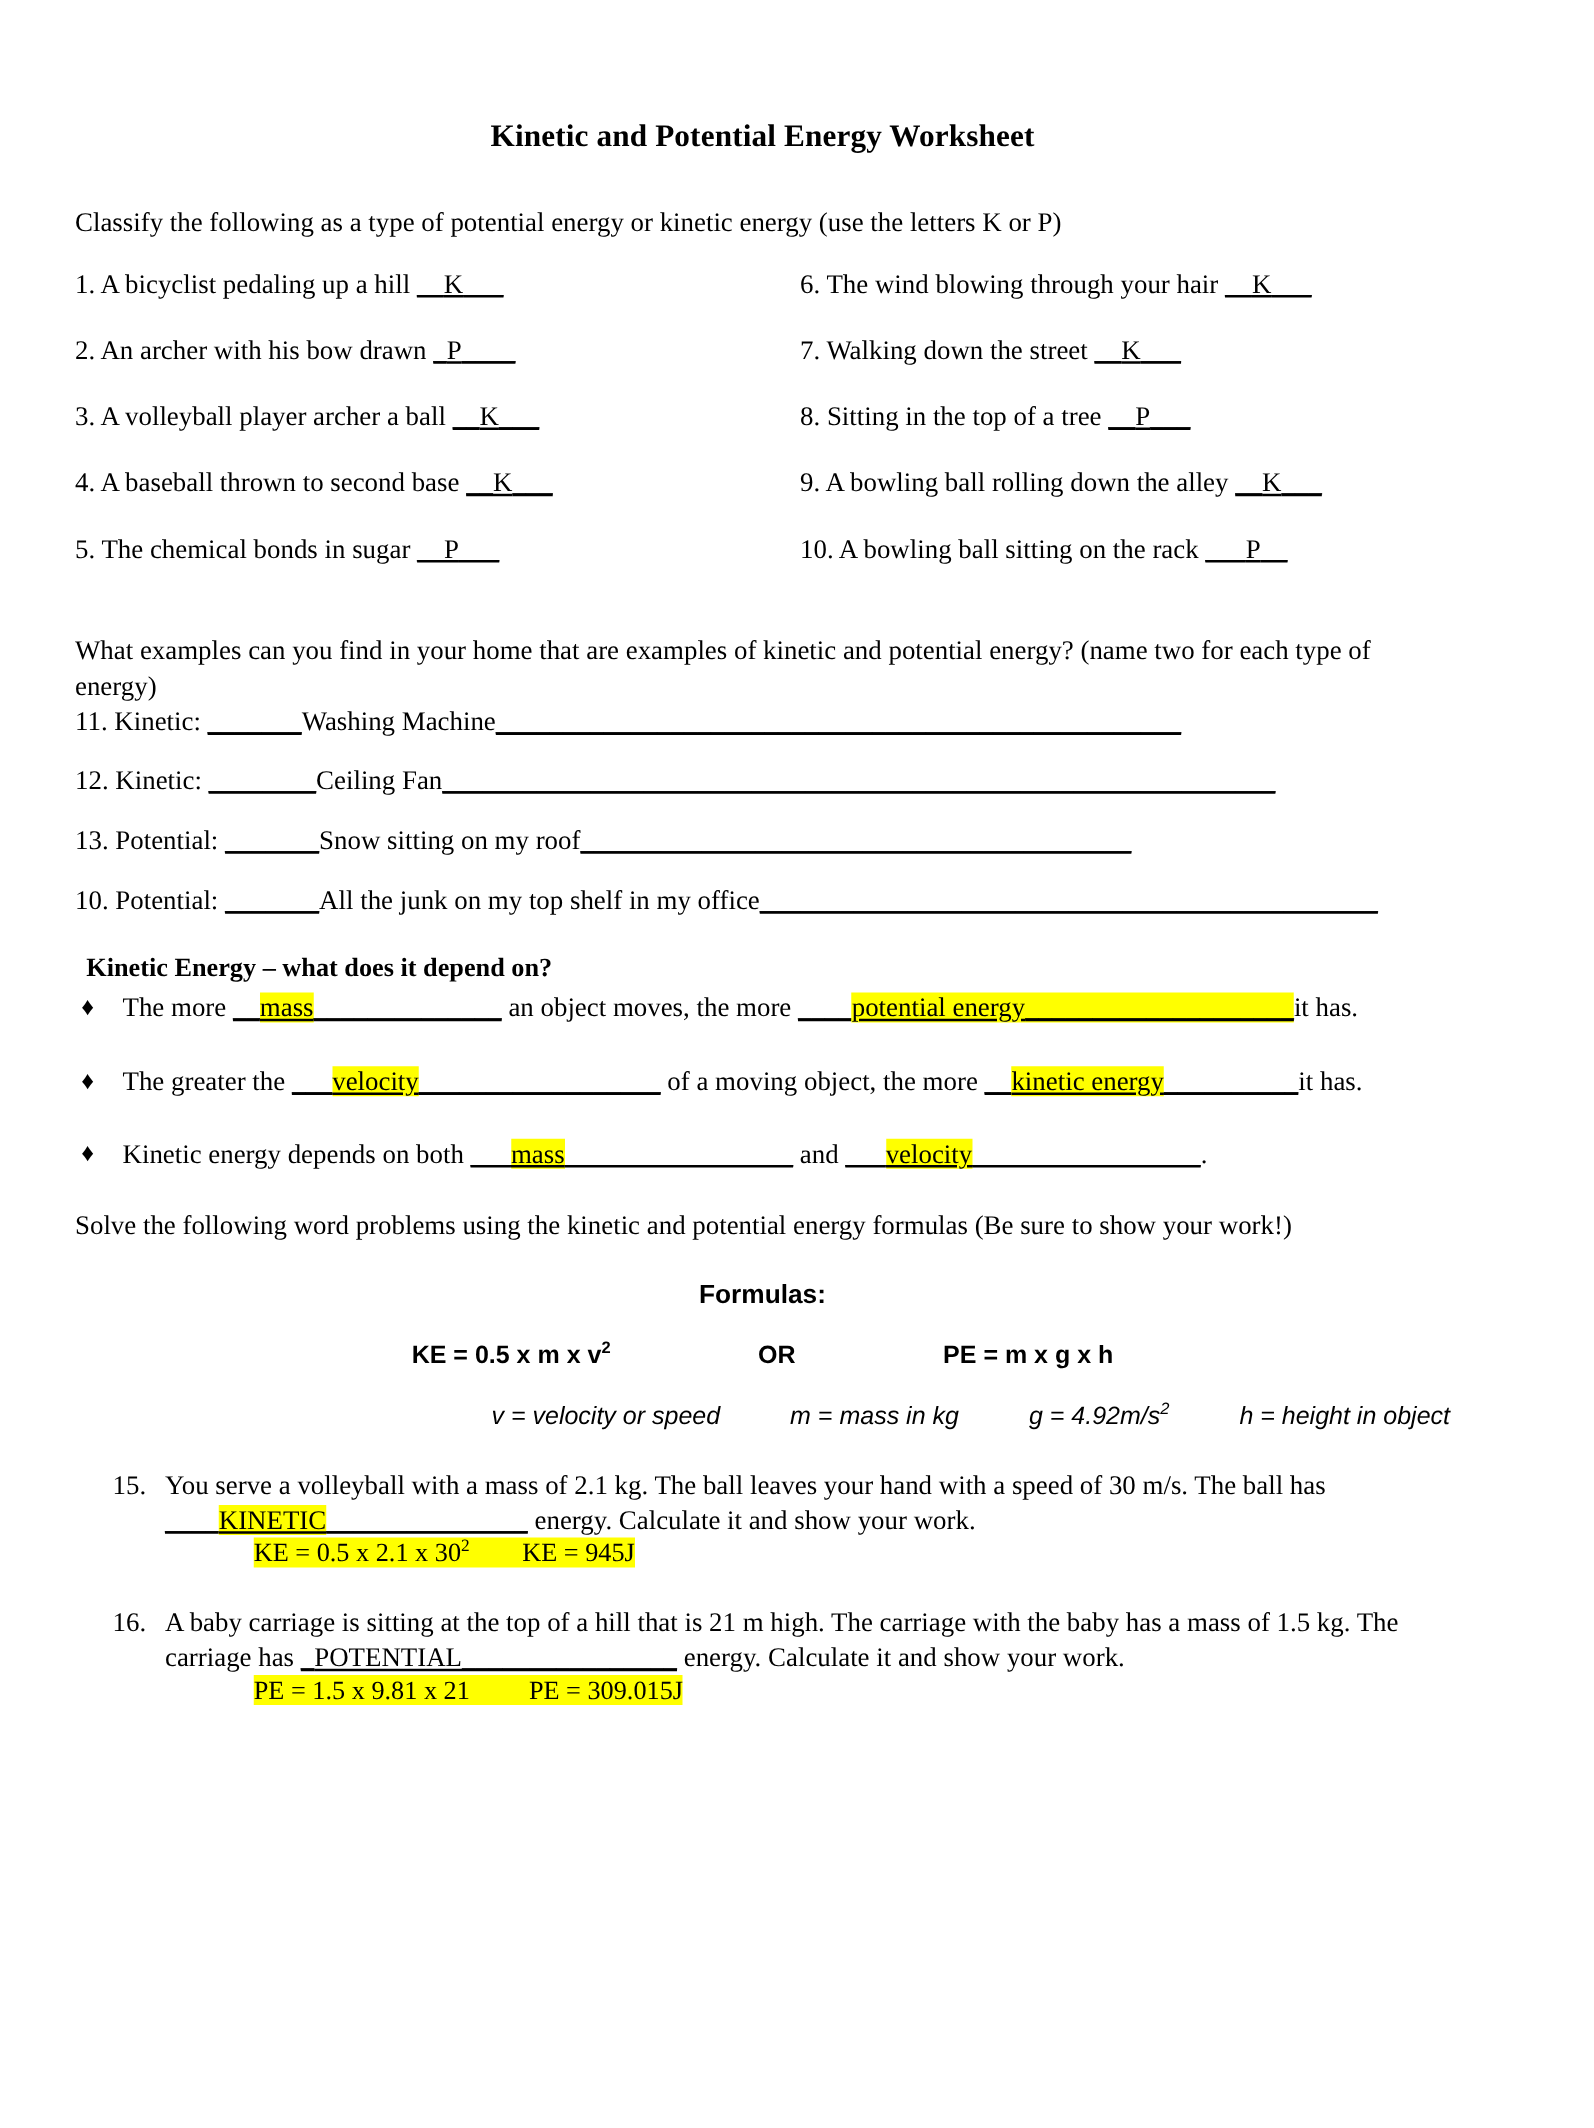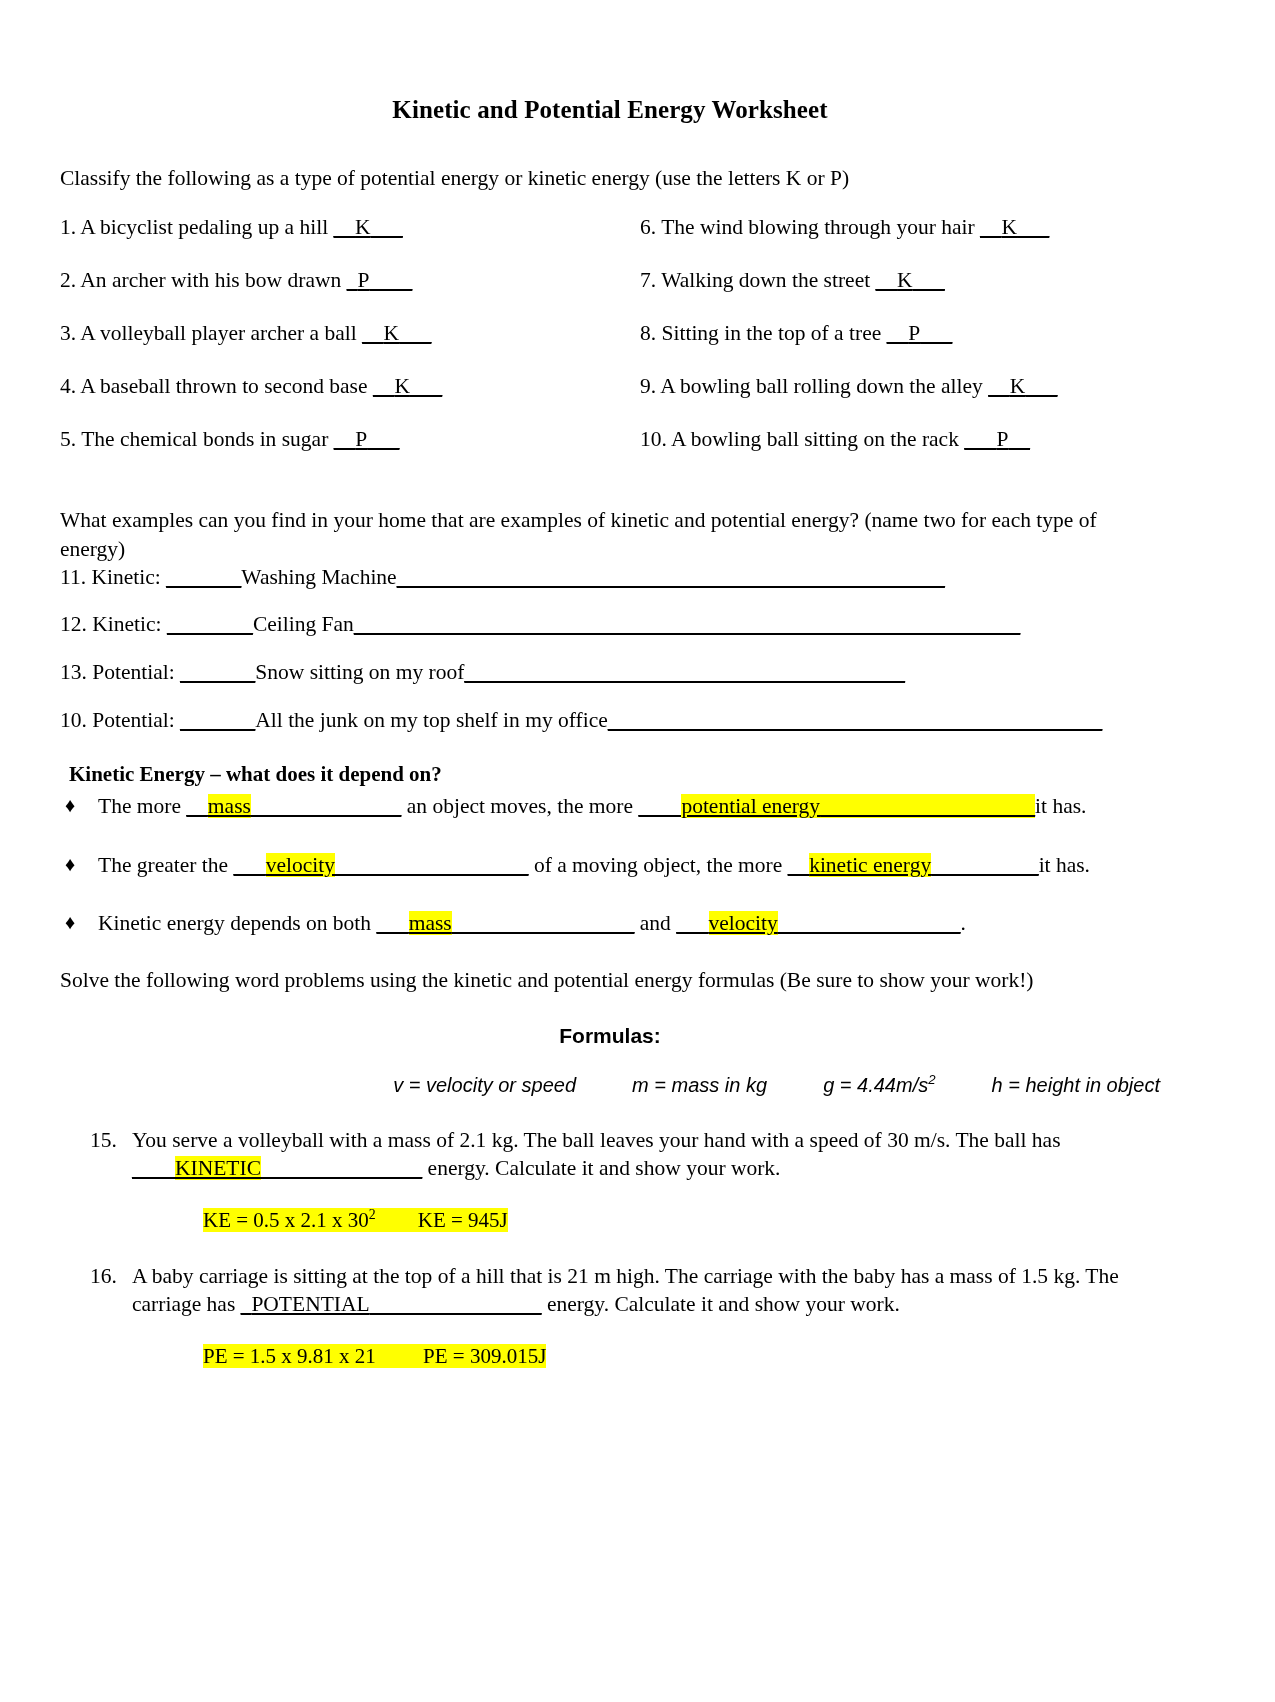--- a/index.html
+++ b/index.html
@@ -144,21 +144,20 @@
     position: absolute;
     left: 30px;
     top: 0;
   }
   .problem .body {
     display: block;
     padding-left: 42px;
   }
   .work {
     font-size: 21px;
-    margin-top: 26px;
     padding-left: 143px;
     white-space: pre;
   }
   sup { font-size: 0.66em; vertical-align: super; line-height: 0; }
 </style>
 </head>
 <body>
 
 <div class="page">
   <div class="inner">
@@ -269,27 +268,34 @@
 
     <div class="bullet-row">
       <span class="bullet-glyph">♦</span>
       <span><span>Kinetic energy depends on both </span><span class="ul">___</span><span class="ul hl">mass</span><span class="ul">_________________</span><span> and </span><span class="ul">___</span><span class="ul hl">velocity</span><span class="ul">_________________</span><span>.</span></span>
     </div>
 
     <div class="solve">Solve the following word problems using the kinetic and potential energy formulas (Be sure to show your work!)</div>
 
     <div class="formulas-title">Formulas:</div>
 
+    <div class="formula-row">
+      <span><span>KE = 0.5 x m x v</span><sup>2</sup></span>
+      <span class="gap1"></span>
+      <span>OR</span>
+      <span class="gap2"></span>
+      <span>PE = m x g x h</span>
+    </div>
 
     <div class="vars-row">
       <span><span>v = velocity or speed</span><sup></sup></span>
       <span class="vgap"></span>
       <span><span>m = mass in kg</span><sup></sup></span>
       <span class="vgap"></span>
-      <span><span>g = 4.44m/s</span><sup>2</sup></span>
+      <span><span>g = 4.92m/s</span><sup>2</sup></span>
       <span class="vgap"></span>
       <span><span>h = height in object</span><sup></sup></span>
     </div>
 
     <div class="problem">
       <span class="num">15.</span>
       <span class="body"><span>You serve a volleyball with a mass of 2.1 kg. The ball leaves your hand with a speed of 30 m/s. The ball has</span>
         <span class="ul">____</span><span class="ul hl">KINETIC</span><span class="ul">_______________</span><span> energy. Calculate it and show your work.</span></span>
     </div>
 

